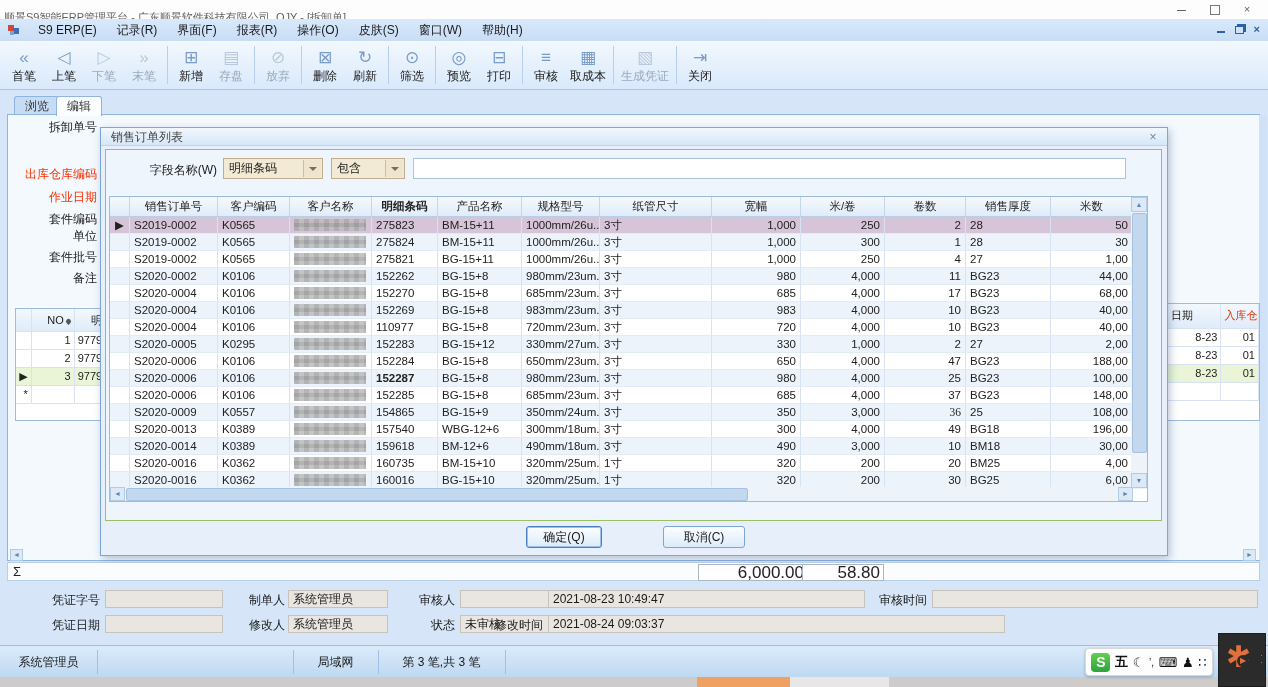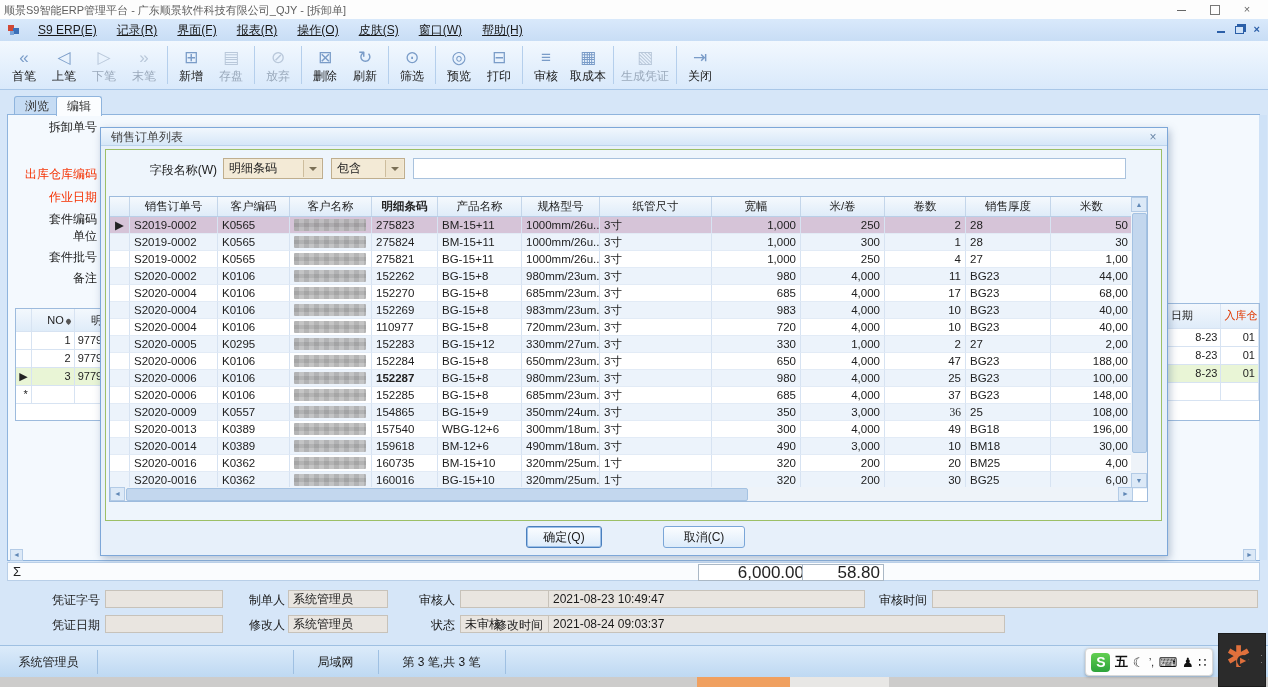--- a/index.html
+++ b/index.html
@@ -1,32 +1,32 @@
 <!DOCTYPE html>
 <html><head>
 <meta charset="utf-8">
 <style>
   html,body{margin:0;padding:0;}
   body{width:1268px;height:687px;position:relative;overflow:hidden;
        font-family:"Liberation Sans","DejaVu Sans",sans-serif;font-size:12px;color:#222;
        background:#d6e6f8;}
   
   .titlebar{position:absolute;left:0;top:0;width:1268px;height:19px;background:#fdfdfd;border-bottom:1px solid #e8e8e8;}
-  .titlebar .ttl{position:absolute;left:4px;top:3px;color:#5f5f5f;font-size:11px;}
+  .titlebar .ttl{position:absolute;left:4px;top:10px;color:#5f5f5f;font-size:11px;}
   .wbtn{position:absolute;top:2px;width:30px;height:15px;text-align:center;color:#666;font-size:11px;line-height:15px;}
   .wbtn .bar{display:inline-block;width:9px;height:1px;background:#666;vertical-align:middle;}
   .wbtn .sq{display:inline-block;width:8px;height:8px;border:1px solid #777;vertical-align:middle;}
   
   .menubar{position:absolute;left:0;top:19px;width:1268px;height:22px;background:linear-gradient(#d9e9fb,#c8ddf5);display:flex;align-items:center;}
   .appico{width:14px;height:12px;margin:0 6px 0 8px;position:relative;}
   .appico i{position:absolute;display:block;}
   .appico .r{left:0;top:1px;width:6px;height:6px;background:#d14836;}
   .appico .b1{left:5px;top:4px;width:6px;height:6px;background:#3c6fb8;}
   .appico .b2{left:2px;top:7px;width:4px;height:4px;background:#7aa3d8;}
-  .menu-item{padding:0 10px;line-height:22px;color:#1a1a1a;cursor:default;text-decoration:underline;}
+  .menu-item{padding:0 10px;line-height:22px;color:#1a1a1a;cursor:default;}
   .mdi{position:absolute;right:8px;top:3px;display:flex;gap:10px;}
   .mdi span{color:#2b5fa8;font-size:11px;line-height:14px;}
   .mdi .mbar{width:8px;height:2px;background:#2b5fa8;margin-top:9px;}
   .mdi .mrest{width:7px;height:6px;border:1px solid #2b5fa8;box-shadow:2px -2px 0 -0px #2b5fa8;margin-top:4px;}
   
   .toolbar{position:absolute;left:0;top:41px;width:1268px;height:49px;background:linear-gradient(#f2f8fe,#d9e9fb);border-bottom:1px solid #a9c7e8;display:flex;align-items:center;padding-left:4px;box-sizing:border-box;}
   .tb-btn{display:inline-flex;flex-direction:column;align-items:center;justify-content:center;min-width:32px;padding:1px 4px;height:44px;cursor:default;}
   .tb-ico{font-size:17px;line-height:22px;color:#7a9cc8;}
   .tb-lbl{font-size:12px;color:#1a1a1a;line-height:14px;}
   .tb-btn.disabled .tb-ico{color:#b9c8da;}

